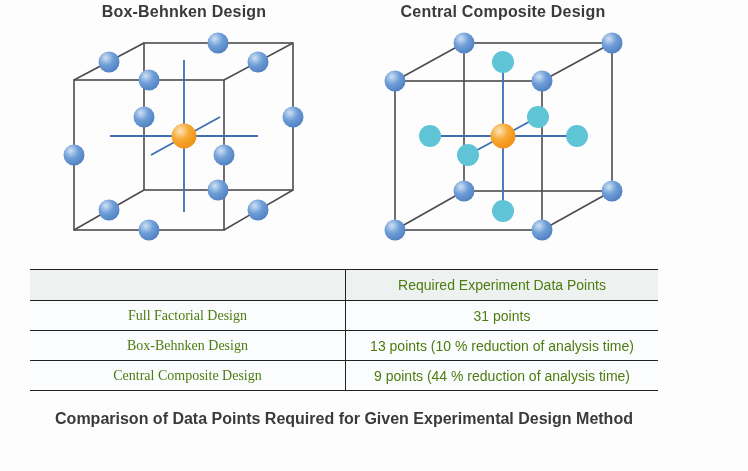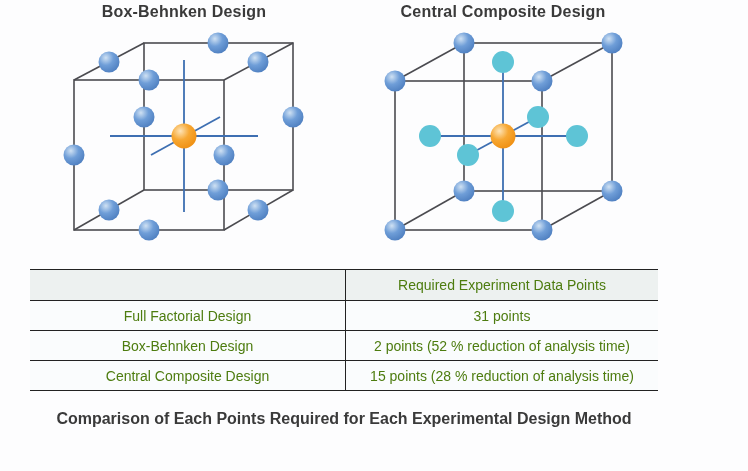--- a/index.html
+++ b/index.html
@@ -21,21 +21,21 @@
     border-collapse:collapse;table-layout:fixed;
     font-size:14px;color:#4d7c0f;
     border-bottom:1.5px solid #222;
   }
   table.cmp tr{border-top:1.5px solid #222;}
   table.cmp th,table.cmp td{
     text-align:center;vertical-align:middle;padding:0;font-weight:normal;
     overflow:hidden;white-space:nowrap;
   }
   table.cmp th:first-child,table.cmp td:first-child{
-    width:315px;border-right:1.5px solid #222;
+    width:315px;border-right:1.5px solid #222;font-family:Liberation Serif, serif;
   }
   table.cmp thead th{height:30px;background:#edf1f0;}
   table.cmp tbody td{height:29px;background:#fafcfd;}
   .caption{
     position:absolute;left:30px;top:408px;width:628px;
     text-align:center;font-size:16px;font-weight:bold;color:#3a3a3a;
     line-height:22px;
   }
   .caption div{white-space:nowrap;}
 </style>
@@ -116,26 +116,26 @@
         <th>Required Experiment Data Points</th>
       </tr>
     </thead>
     <tbody>
         <tr>
           <td>Full Factorial Design</td>
           <td>31 points</td>
         </tr>
         <tr>
           <td>Box-Behnken Design</td>
-          <td>2 points (52 % reduction of analysis time)</td>
+          <td>13 points (10 % reduction of analysis time)</td>
         </tr>
         <tr>
           <td>Central Composite Design</td>
-          <td>15 points (28 % reduction of analysis time)</td>
+          <td>9 points (44 % reduction of analysis time)</td>
         </tr>
       </tbody>
   </table>
 
   <div class="caption">
-    <div>Comparison of Each Points Required for Each Experimental Design Method</div>
+    <div>Comparison of Data Points Required for Given Experimental Design Method</div>
   </div>
 
 </div>
 
 </body></html>

